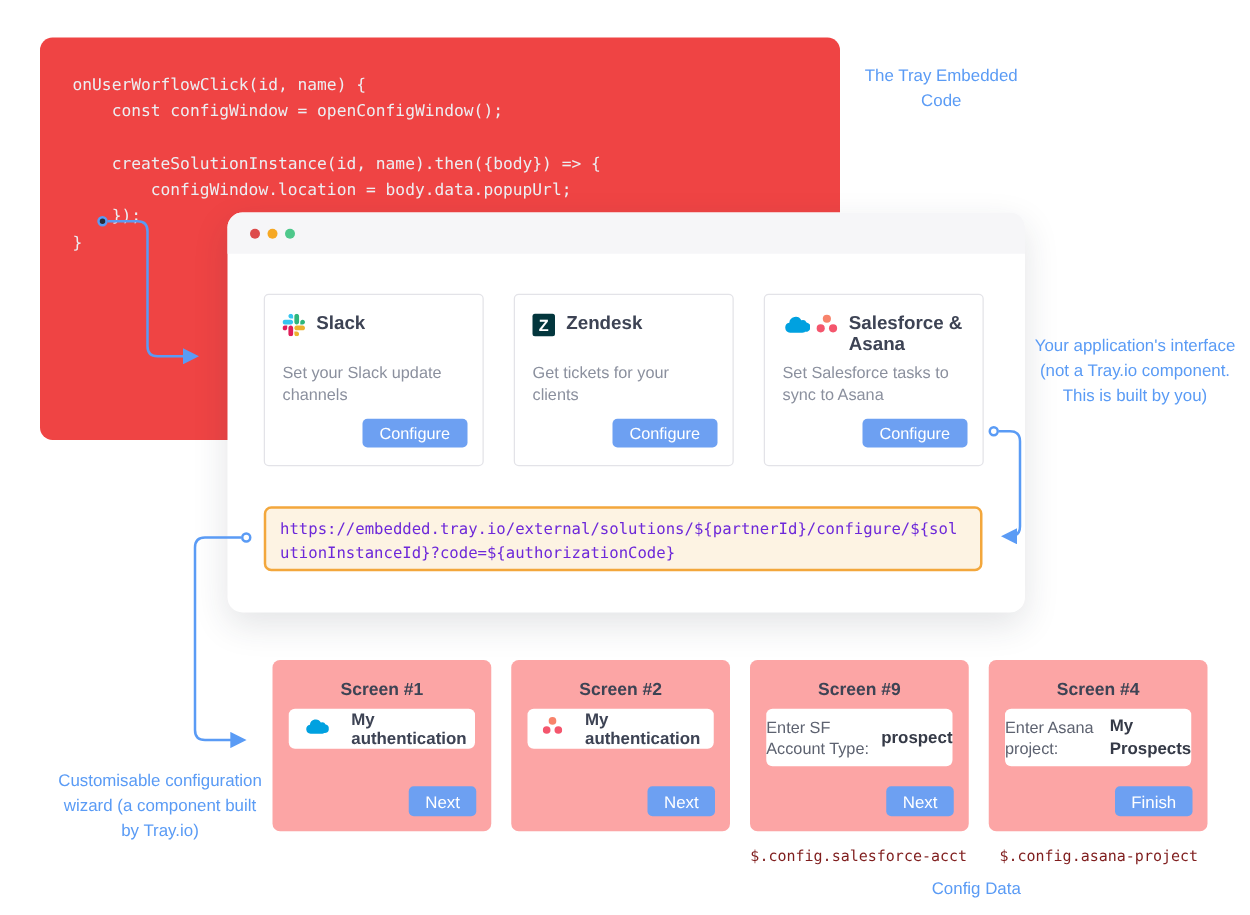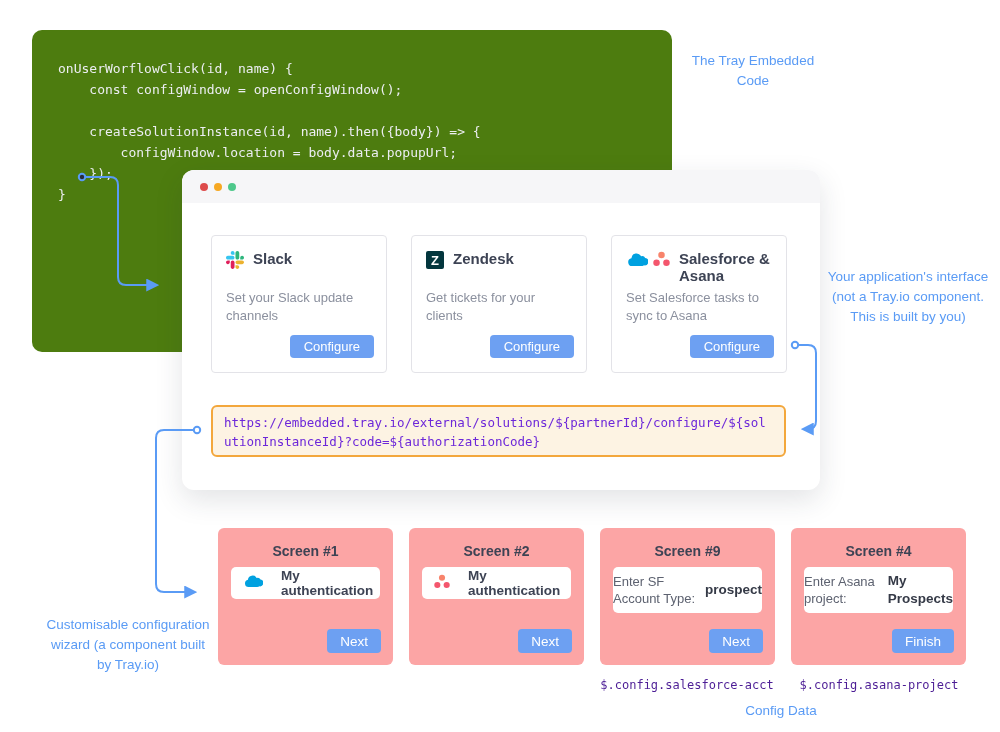--- a/index.html
+++ b/index.html
@@ -1,20 +1,20 @@
 <!DOCTYPE html>
 <html><head>
 <meta charset="utf-8">
 <style>
   * { margin:0; padding:0; box-sizing:border-box; }
   html,body { width:1000px; height:732px; background:#ffffff; font-family:"Liberation Sans", sans-serif; position:relative; overflow:hidden; }
   .abs { position:absolute; }
 
   
-  .code-block { left:32px; top:30px; width:640px; height:322px; background:#4d7c0f; border-radius:10px; z-index:1; }
+  .code-block { left:32px; top:30px; width:640px; height:322px; background:#ef4444; border-radius:10px; z-index:1; }
   .code-block pre { position:absolute; left:26px; top:28px; font-family:"DejaVu Sans Mono","Liberation Mono",monospace; font-size:13px; line-height:21px; color:#eceef2; white-space:pre; }
 
   
   .annotation { color:#5a9bf5; font-size:13.5px; line-height:20px; text-align:center; z-index:4; }
   .ann-embedded { left:688px; top:51px; width:130px; }
   .ann-appinterface { left:822px; top:267px; width:172px; }
   .ann-wizard { left:46px; top:615px; width:164px; }
   .ann-configdata { left:706px; top:701px; width:150px; }
 
   
@@ -46,21 +46,21 @@
   .wiz-1 { left:218px; } .wiz-2 { left:409px; } .wiz-3 { left:600px; } .wiz-4 { left:791px; }
   .wiz-title { position:absolute; top:15px; left:0; right:0; text-align:center; font-size:14px; font-weight:600; color:#3d4354; }
   .wiz-input { position:absolute; left:13px; right:13px; top:39px; background:#ffffff; border-radius:5px; }
   .wiz-input.auth { height:32px; display:flex; align-items:center; gap:18px; padding:0 12px;font-weight:bold; }
   .wiz-input.auth .auth-label { font-size:13.5px; color:#3d4354; }
   .wiz-input.entry { height:46px; display:flex; flex-direction:row; align-items:center; justify-content:center; }
   .entry-label { font-size:13px; color:#5d6270; line-height:17px; }
   .entry-value { font-size:13.5px; font-weight:700; color:#353a47; line-height:18px; }
   .wiz-btn { position:absolute; right:12px; bottom:12px; height:24px; padding:0 13px; font-size:13.5px; }
 
-  .config-path { position:absolute; top:678px; width:175px; text-align:center; font-family:"DejaVu Sans Mono","Liberation Mono",monospace; font-size:12px; color:#4c1d95; }
+  .config-path { position:absolute; top:678px; width:175px; text-align:center; font-family:"DejaVu Sans Mono","Liberation Mono",monospace; font-size:12px; color:#7f1d1d; }
   .cp-3 { left:592px; width:190px; } .cp-4 { left:788px; width:182px; }
 
   
   .connectors { left:0; top:0; width:1000px; height:732px; z-index:5; pointer-events:none; }
 </style>
 </head>
 <body>
 
 <div class="abs code-block">
   <pre>onUserWorflowClick(id, name) {

